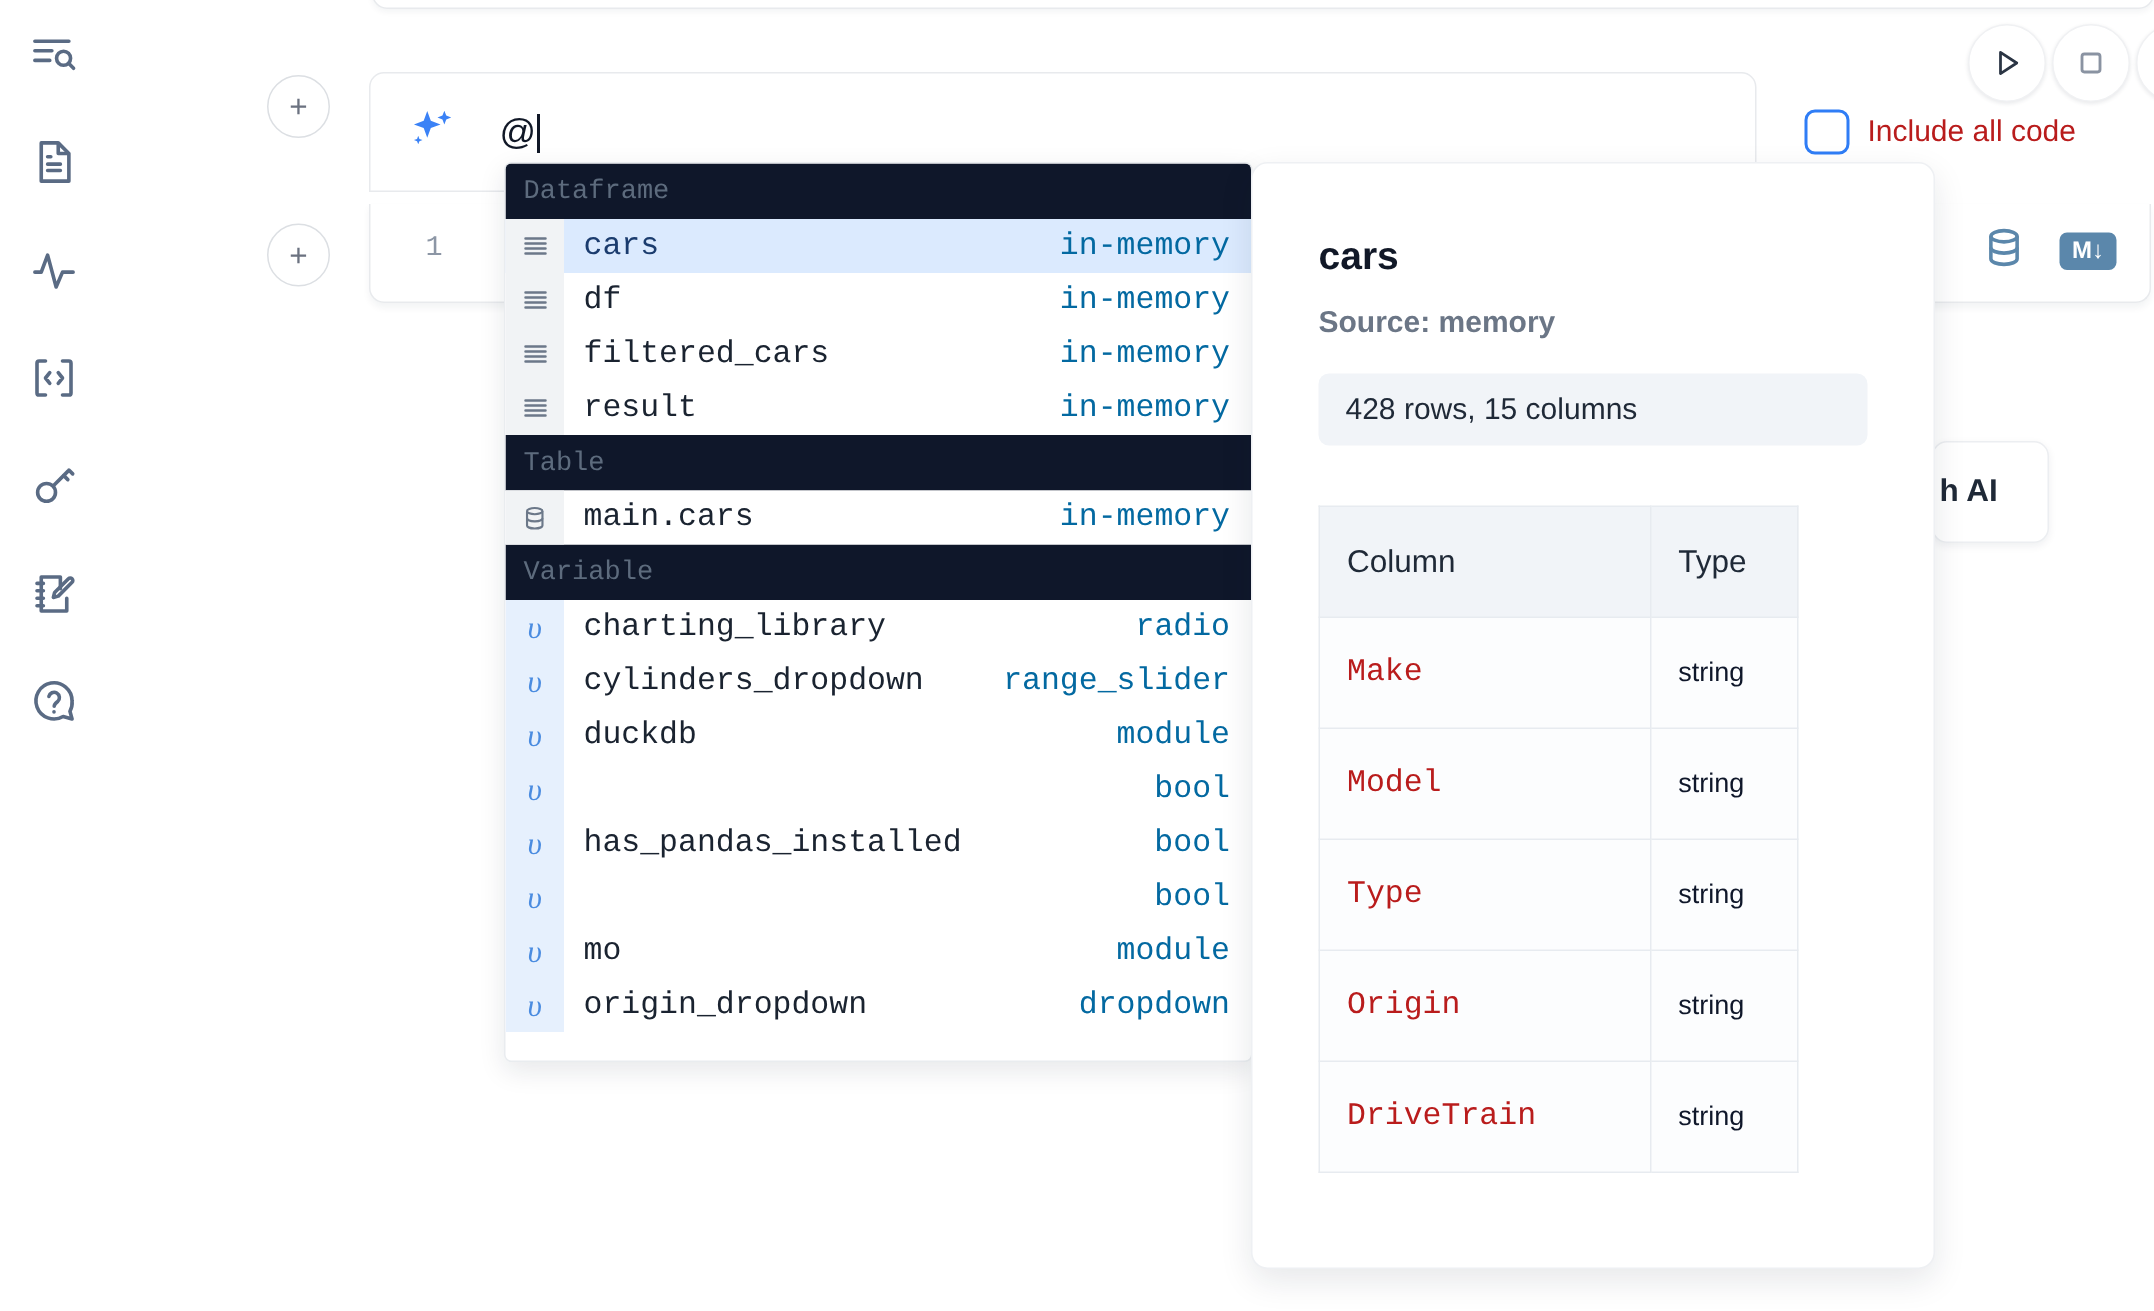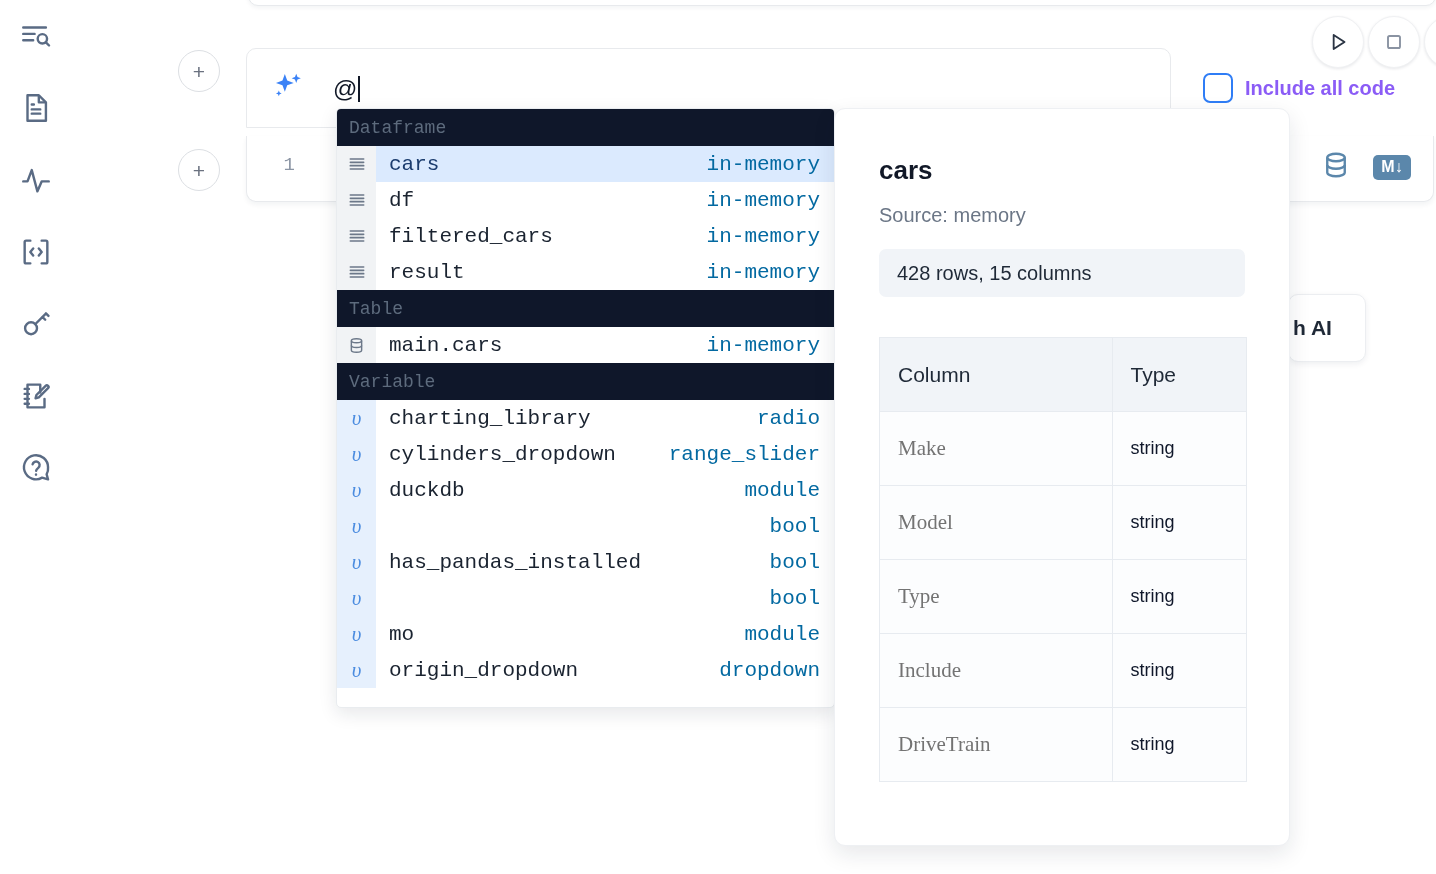--- a/index.html
+++ b/index.html
@@ -62,21 +62,21 @@
     display: flex; align-items: center; justify-content: center;
   }
   .chk-row {
     position: absolute; left: 1203px; top: 73px;
     display: flex; align-items: center; gap: 12px;
   }
   .chk-box {
     width: 30px; height: 30px; border-radius: 7px;
     border: 2.4px solid #2f7df6; background: #ffffff;
   }
-  .chk-label { font-size: 20px; color: #8b5cf6; font-weight: bold; }
+  .chk-label { font-size: 20px; color: #b91c1c; }
 
   
   .cell {
     position: absolute; left: 246px; top: 136px; width: 1188px; height: 66px;
     background: #ffffff; border: 1px solid #e8eaed; border-top: none;
     border-radius: 0 0 10px 10px;
     box-shadow: 0 3px 5px rgba(20,30,50,0.05);
   }
   .cell-ln {
     position: absolute; left: 22px; top: 18px; width: 26px;
@@ -132,34 +132,34 @@
   }
 
   
   .detail {
     position: absolute; left: 834px; top: 108px; width: 456px; height: 738px;
     background: #ffffff; border: 1px solid #eef0f3; border-radius: 11px;
     box-shadow: 0 8px 22px rgba(20,30,50,0.10);
     overflow: hidden; padding: 46px 44px 0 44px;
   }
   .d-title { font-size: 26px; font-weight: bold; color: #111827; }
-  .d-source { margin-top: 18px; font-size: 20px; color: #6b7686; }
+  .d-source { margin-top: 18px; font-size: 20px; color: #6b7686; font-weight: bold; }
   .d-shape {
     margin-top: 22px; height: 48px; background: #f1f4f8; border-radius: 7px;
     display: flex; align-items: center; padding-left: 18px;
     font-size: 20px; color: #1f2937;
   }
-  .d-table { margin-top: 40px; width: 368px; border: 1px solid #e7ebf0; border-collapse: collapse; }
+  .d-table { margin-top: 40px; width: 320px; border: 1px solid #e7ebf0; border-collapse: collapse; }
   .d-table th, .d-table td { border: 1px solid #e7ebf0; text-align: left; }
   .d-table th {
     background: #f1f4f8; height: 74px; padding-left: 18px;
     font-size: 21px; font-weight: normal; color: #1f2937;
   }
   .d-table td { height: 74px; padding-left: 18px; background: #fcfdfe; }
-  .d-col { font-family: Liberation Serif, serif; font-size: 21px; color: #737373; }
+  .d-col { font-family: Liberation Mono, monospace; font-size: 21px; color: #b91c1c; }
   .d-type { font-size: 18px; color: #0f172a; }
 </style>
 </head>
 <body>
 
 <div id="root">
 
   <div class="rail">
     <div class="rail-item" style="top:14px">
       <svg width="34" height="34" viewBox="0 0 24 24" fill="none" stroke="currentColor" stroke-width="1.7" stroke-linecap="round">
@@ -393,21 +393,21 @@
           </tr>
           <tr>
             <td class="d-col">Model</td>
             <td class="d-type">string</td>
           </tr>
           <tr>
             <td class="d-col">Type</td>
             <td class="d-type">string</td>
           </tr>
           <tr>
-            <td class="d-col">Include</td>
+            <td class="d-col">Origin</td>
             <td class="d-type">string</td>
           </tr>
           <tr>
             <td class="d-col">DriveTrain</td>
             <td class="d-type">string</td>
           </tr>
         </tbody>
     </table>
   </div>
 

